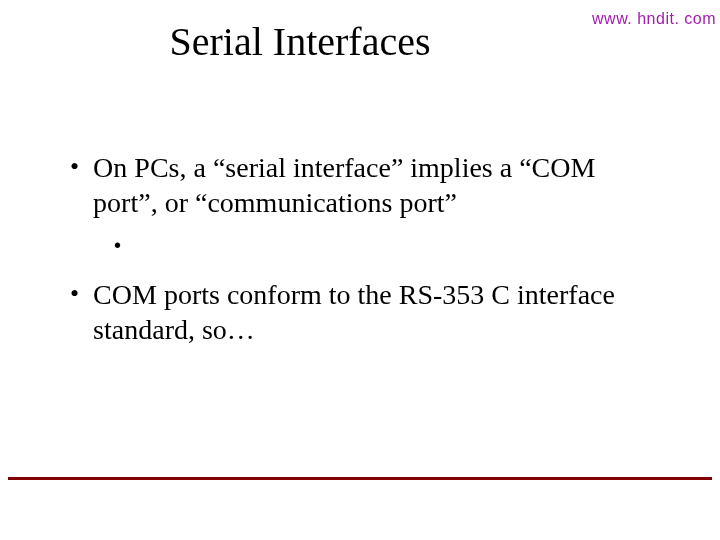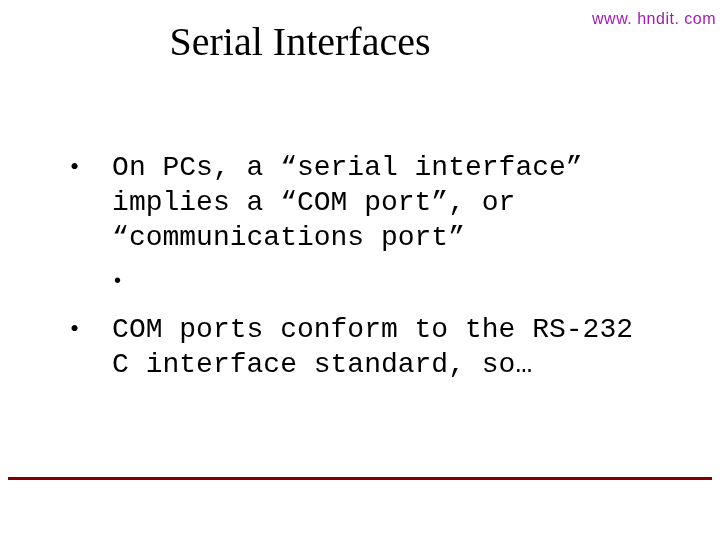--- a/index.html
+++ b/index.html
@@ -47,22 +47,21 @@
       line-height: 1.25;
       margin-bottom: 12px;
     }
     .bullet-l1 .dot {
       flex: 0 0 auto;
       margin-right: 14px;
       font-size: 26px;
       line-height: 1.3;
     }
     .bullet-l1 .txt {
-      font-family: Liberation Mono, monospace;
-      margin-left: 19px;
+      font-family: Liberation Serif, serif;
     }
     .bullet-l2 {
       display: flex;
       font-family: Arial, Helvetica, sans-serif;
       font-size: 23px;
       line-height: 1.25;
       margin-left: 44px;
       margin-top: 10px;
       margin-bottom: 18px;
     }
@@ -94,18 +93,18 @@
     <span class="dot">•</span>
     <span class="txt">On PCs, a “serial interface” implies a “COM port”, or “communications port”</span>
   </div>
 
   <div class="bullet-l2">
     <span class="dot">•</span>
   </div>
 
   <div class="bullet-l1">
     <span class="dot">•</span>
-    <span class="txt">COM ports conform to the RS-232 C interface standard, so…</span>
+    <span class="txt">COM ports conform to the RS-353 C interface standard, so…</span>
   </div>
 
 </div>
 
 <div class="footer-line"></div>
 
 </body></html>

